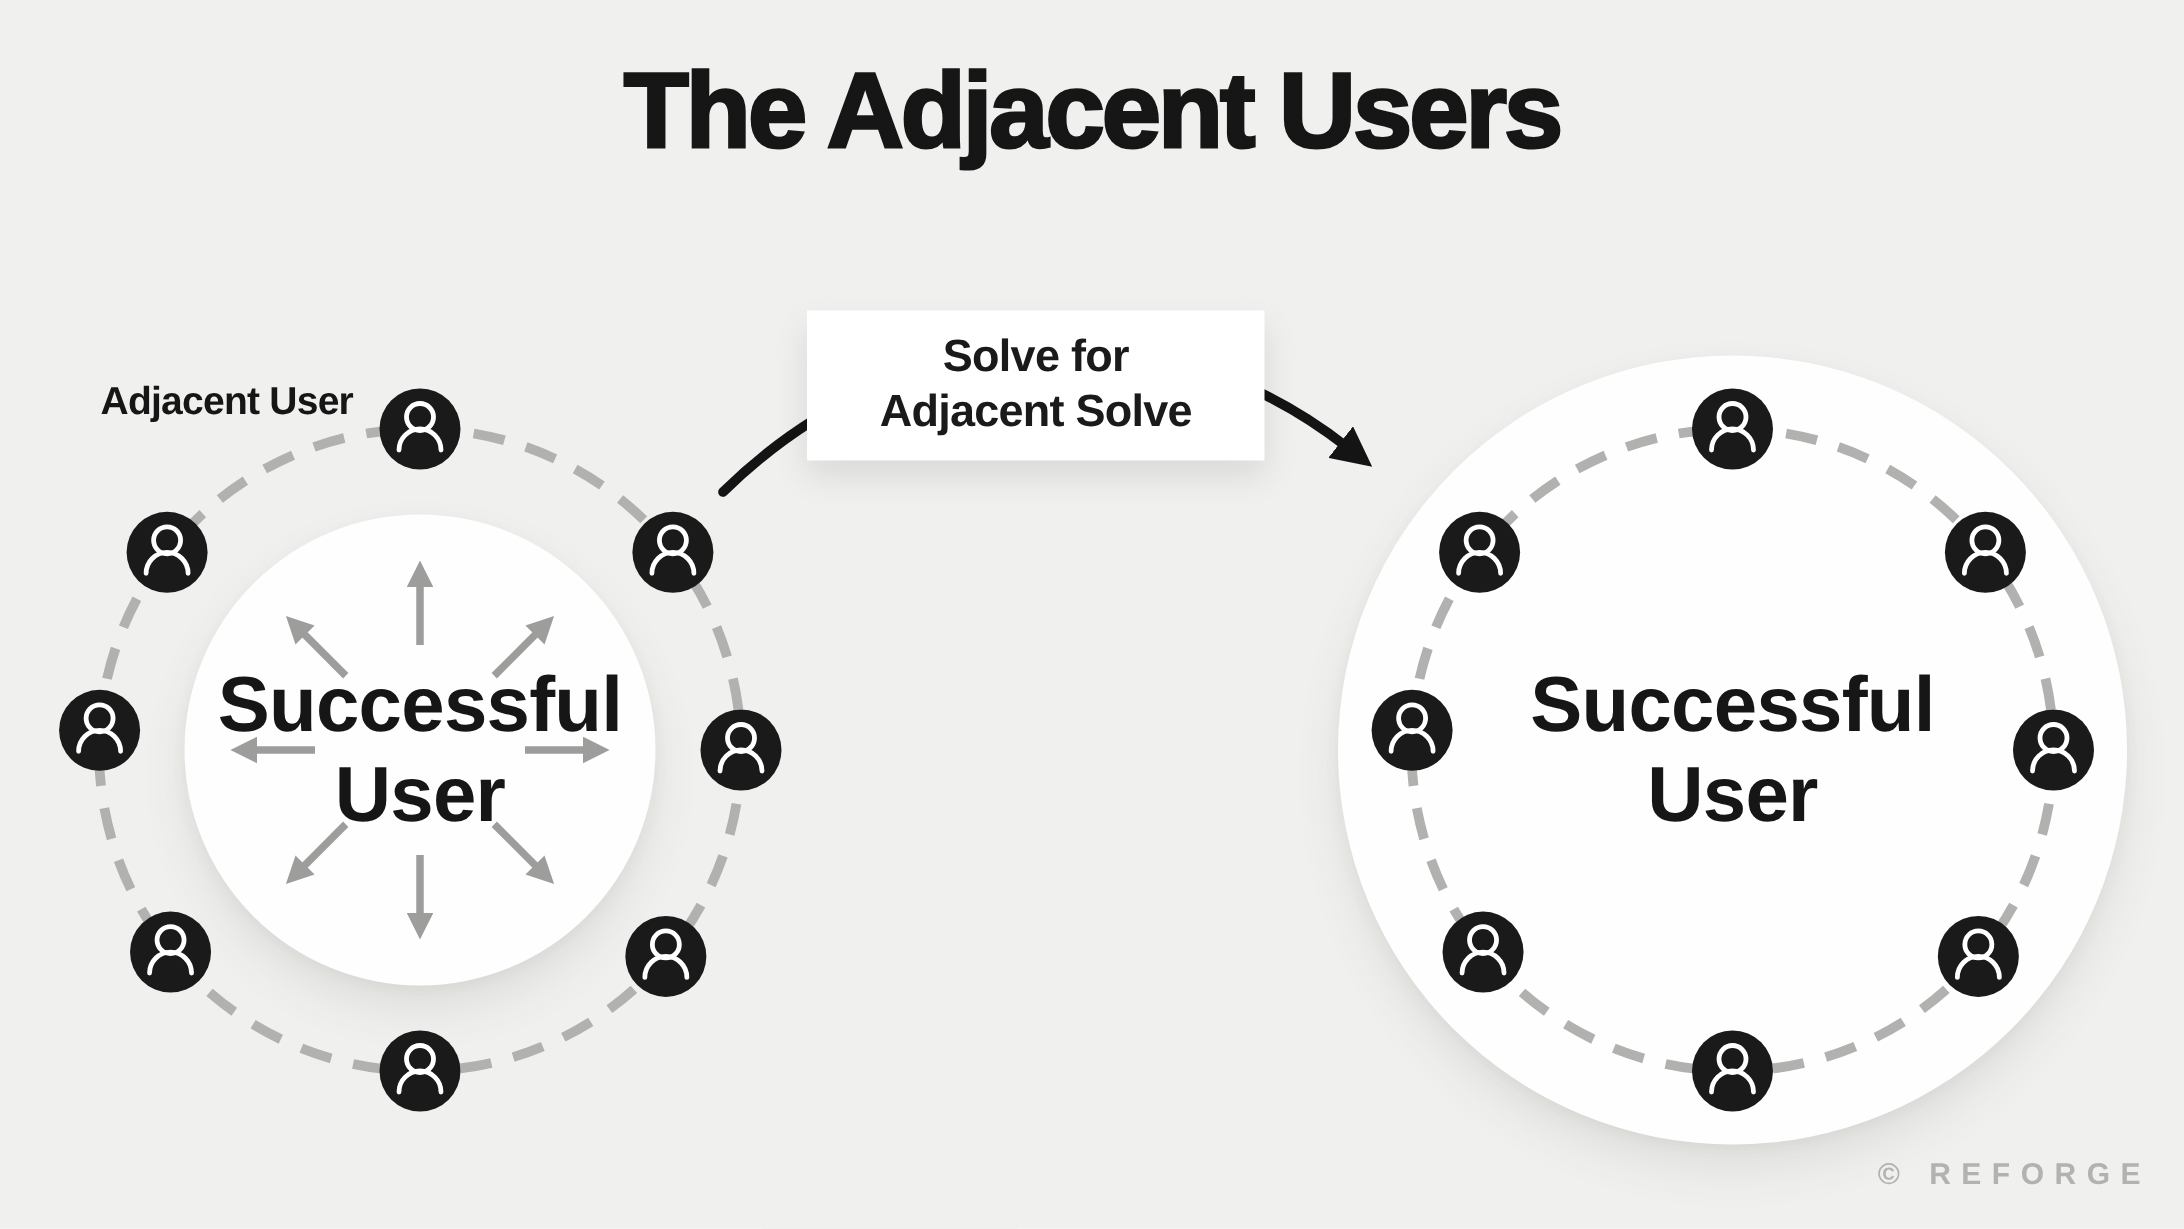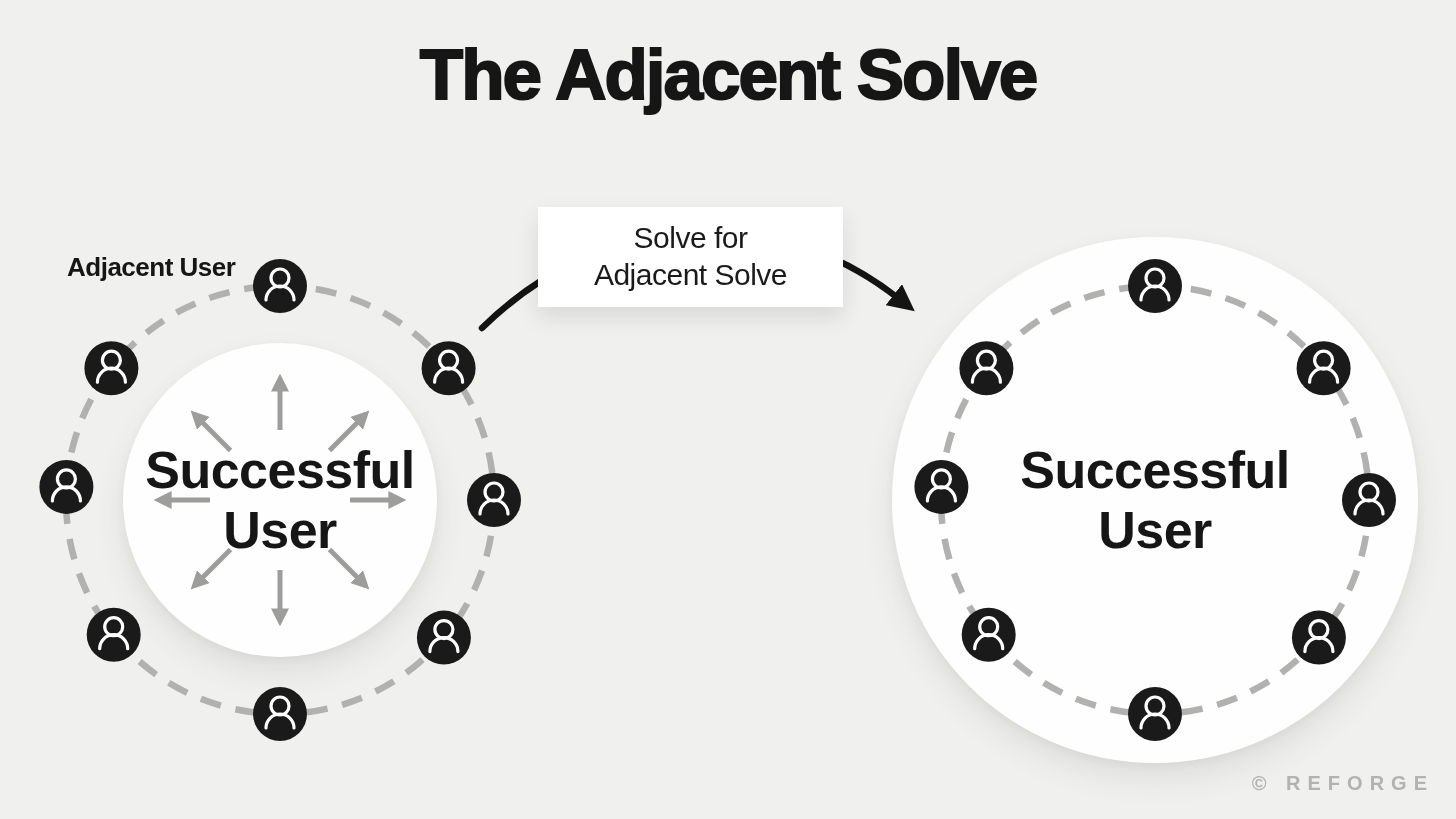--- a/index.html
+++ b/index.html
@@ -36,35 +36,35 @@
     text-align: center; color: #161616;
     font-size: 52px; font-weight: bold; line-height: 1.15;
     letter-spacing: -0.5px; white-space: nowrap;
   }
   .center-text.left-pos  { left: 280px;  top: 501px; }
   .center-text.right-pos { left: 1155px; top: 501px; }
   .solve-box {
     position: absolute; left: 538px; top: 207px; width: 305px; height: 100px;
     background: #ffffff; box-shadow: 0 10px 22px rgba(0,0,0,0.10);
     display: flex; flex-direction: column; align-items: center; justify-content: center;
-    text-align: center; font-size: 30px; font-weight: normal; line-height: 1.23;
+    text-align: center; font-size: 30px; font-weight: bold; line-height: 1.23;
     color: #1a1a1a; letter-spacing: -0.5px;
   }
   .logo {
     position: absolute; right: 22px; bottom: 24px;
     font-size: 20px; font-weight: bold; color: #b2b2b0;
     letter-spacing: 7px; white-space: nowrap;
   }
 </style>
 </head>
 <body>
 
 <div class="canvas" style="background: rgb(240, 240, 238);">
 
-  <h1 class="page-title">The Adjacent Solve</h1>
+  <h1 class="page-title">The Adjacent Users</h1>
 
   <div class="white-circle" id="left-white-circle" style="left: 123px; top: 343px; height: 314px; width: 314px; background: rgb(254, 254, 254);"></div>
   <div class="white-circle" id="right-white-circle" style="left: 892px; top: 237px; height: 526px; width: 526px; background: rgb(254, 254, 254);"></div>
 
   <svg class="diagram-layer" id="diagram-svg" viewBox="0 0 1456 819">
       <defs>
         <marker id="gray-head" viewBox="0 0 10 10" refX="2" refY="5" markerWidth="3.6" markerHeight="3.6" orient="auto-start-reverse">
           <path d="M0,0 L10,5 L0,10 z" fill="#9d9d9c"></path>
         </marker>
         <marker id="black-head" viewBox="0 0 10 10" refX="2" refY="5" markerWidth="4.1" markerHeight="4.1" orient="auto-start-reverse">

